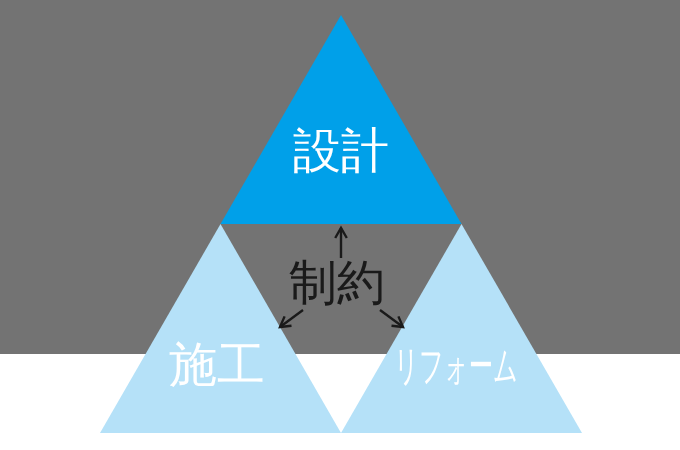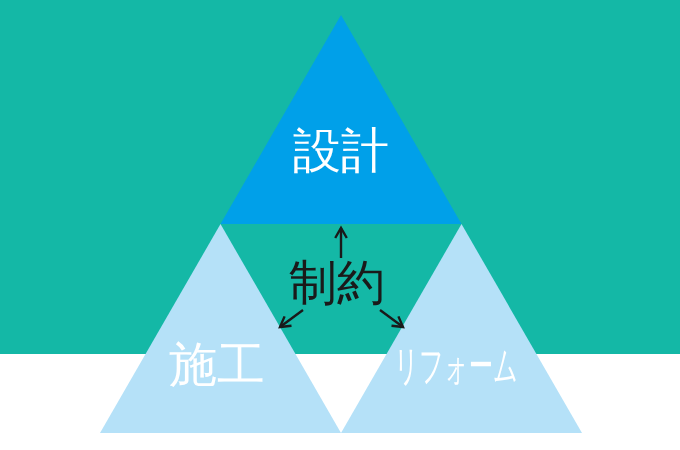--- a/index.html
+++ b/index.html
@@ -8,21 +8,21 @@
     width: 680px;
     height: 450px;
     background: #ffffff;
     overflow: hidden;
     font-family: "DejaVu Sans", "Liberation Sans", sans-serif;
   }
   .canvas {
     position: relative;
     width: 680px;
     height: 354px;
-    background: #14b8a6;
+    background: #737373;
   }
   svg { display: block; }
   .tri-label {
     font-family: "DejaVu Sans", "Liberation Sans", sans-serif;
     font-weight: 400;
   }
 </style>
 </head>
 <body>
 

